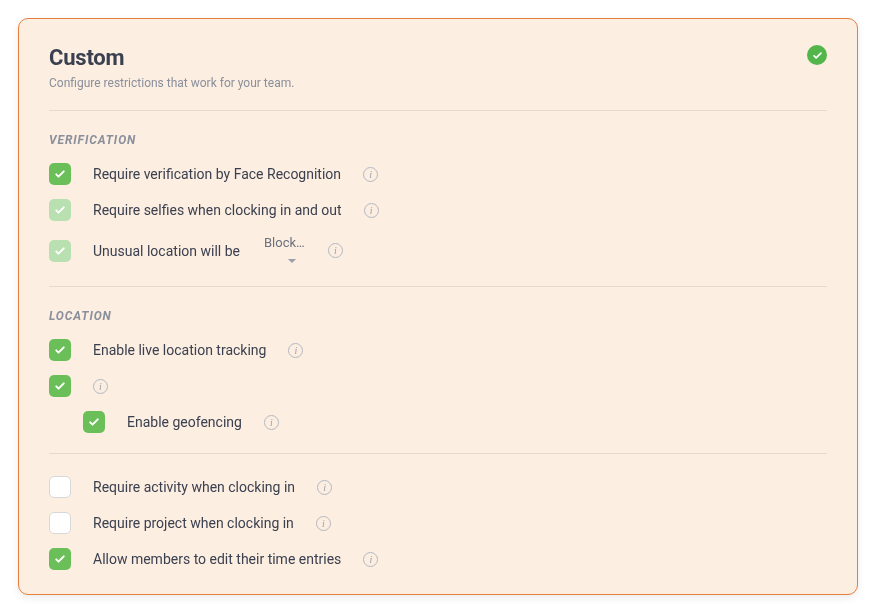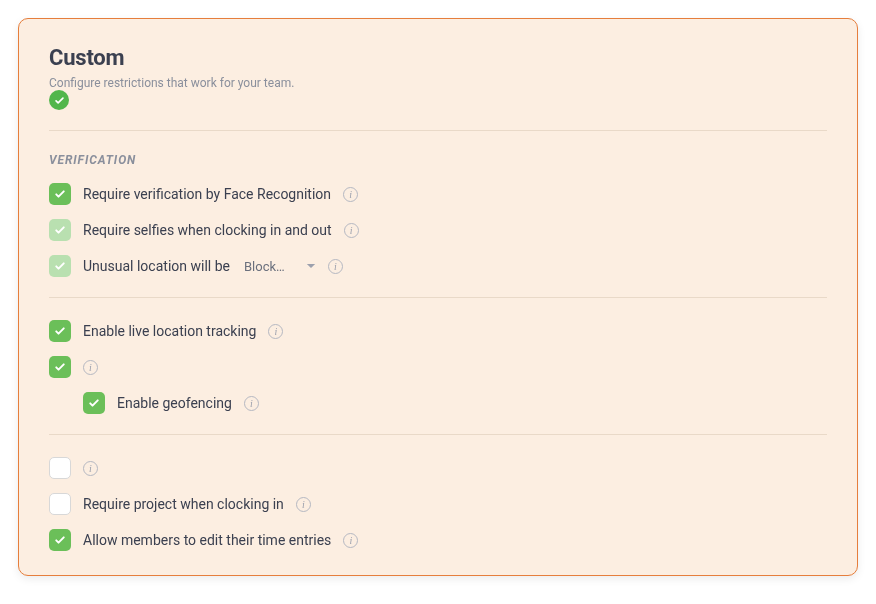--- a/index.html
+++ b/index.html
@@ -18,21 +18,20 @@
       border: 1.5px solid #E67E3C;
       border-radius: 10px;
       padding: 26px 30px 22px 30px;
       box-shadow: 0 3px 8px rgba(0,0,0,0.08);
       position: relative;
     }
     .header-row {
       display: flex;
       justify-content: space-between;
       align-items: flex-start;
-      flex-direction: column;
     }
     .title {
       font-size: 22px;
       font-weight: 700;
       color: #3B4050;
       letter-spacing: -0.2px;
     }
     .subtitle {
       font-size: 12px;
       color: #8A8F9C;
@@ -62,21 +61,21 @@
       font-weight: 700;
       letter-spacing: 0.9px;
       color: #8A8F9C;
       text-transform: uppercase;
       margin-bottom: 16px;
       font-style: italic;
     }
     .row {
       display: flex;
       align-items: center;
-      gap: 12px;
+      gap: 22px;
       margin-bottom: 14px;
       margin-top: 14px;
     }
     .row.indent {
       padding-left: 34px;
     }
     .row:last-child {
       margin-bottom: 0;
     }
     .checkbox {
@@ -118,20 +117,21 @@
       font-style: italic;
       font-family: Georgia, serif;
       color: #9CA0AD;
       flex-shrink: 0;
     }
     .select-wrap {
       display: flex;
       align-items: center;
       gap: 6px;
       margin-left: 2px;
+      flex-direction: column;
     }
     .select-value {
       font-size: 13px;
       color: #6B707D;
       width: 42px;
       white-space: nowrap;
       overflow: hidden;
       text-overflow: ellipsis;
     }
     .chevron-wrap {
@@ -204,20 +204,21 @@
             </svg>
         </span>
       </div>
       <span class="info-icon">i</span>
     </div>
   </div>
 
   <hr class="divider">
 
   <div class="section">
+    <div class="section-header">LOCATION</div>
 
     <div class="row">
       <div class="checkbox checked">
         <svg viewBox="0 0 16 16" fill="none" stroke="#ffffff" stroke-width="2.6" stroke-linecap="round" stroke-linejoin="round">
             <path d="M3 8.5l3 3 7-7"></path>
           </svg>
       </div>
       <span class="row-label">Enable live location tracking</span>
       <span class="info-icon">i</span>
     </div>
@@ -241,20 +242,21 @@
       <span class="info-icon">i</span>
     </div>
   </div>
 
   <hr class="divider">
 
   <div class="section">
 
     <div class="row">
       <div class="checkbox unchecked"></div>
+      <span class="row-label">Require activity when clocking in</span>
       <span class="info-icon">i</span>
     </div>
 
     <div class="row">
       <div class="checkbox unchecked"></div>
       <span class="row-label">Require project when clocking in</span>
       <span class="info-icon">i</span>
     </div>
 
     <div class="row">

